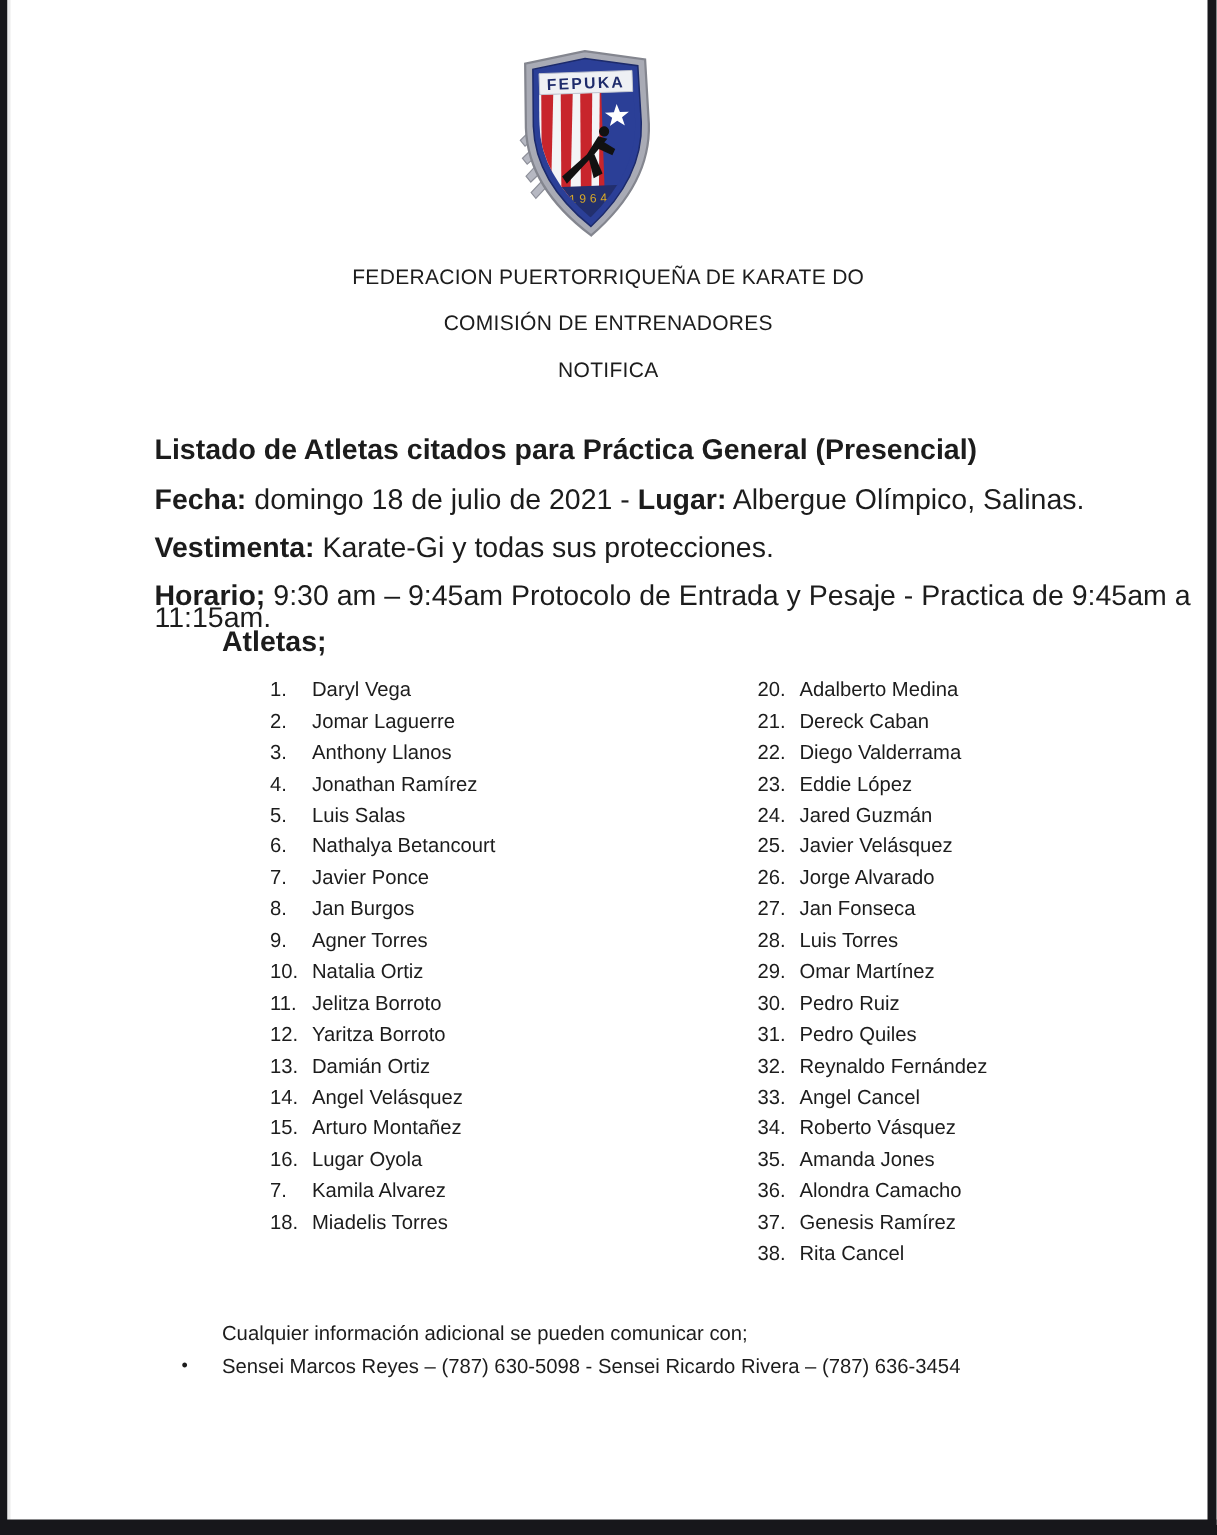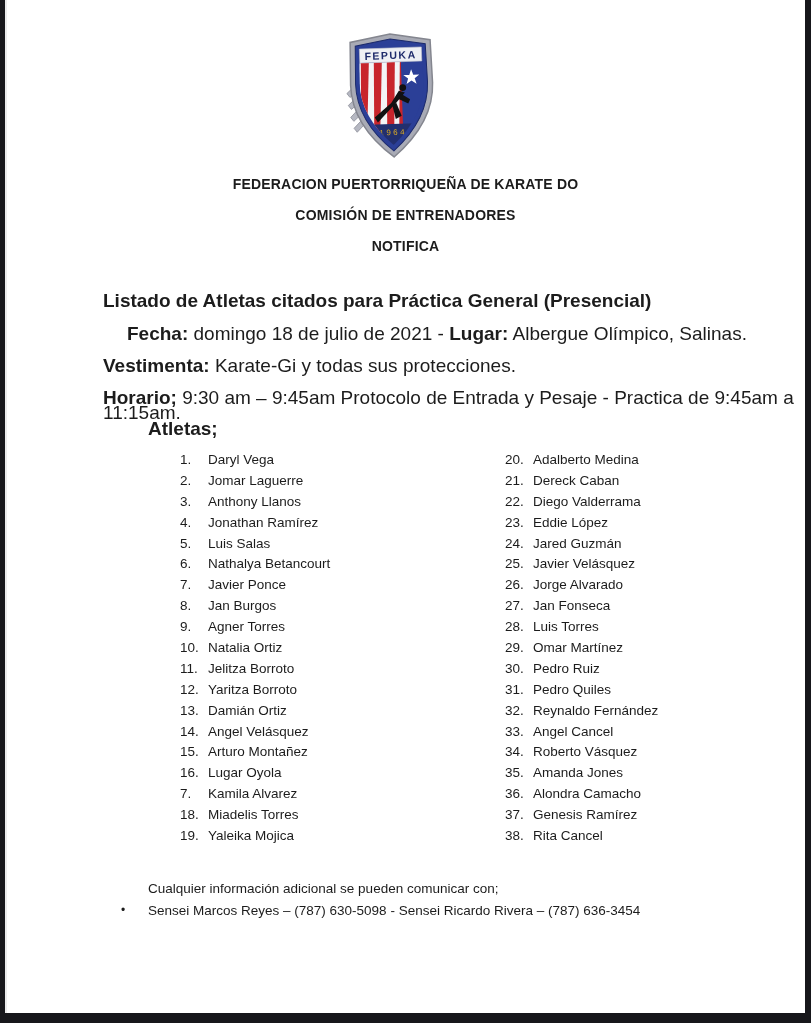--- a/index.html
+++ b/index.html
@@ -10,30 +10,30 @@
   .edge{position:absolute;background:#17171b;}
   .edge-left{left:0;top:0;width:5px;height:100%;}
   .edge-left-light{position:absolute;left:5px;top:0;width:2px;height:100%;background:#ececec;}
   .edge-right{right:0;top:0;width:6px;height:100%;}
   .edge-bottom{left:0;bottom:0;width:100%;height:10px;}
 
   
   .logo{position:absolute;left:346px;top:32px;width:92px;height:128px;transform:rotate(-2deg);}
 
   
-  .hdr{position:absolute;left:0;width:100%;text-align:center;font-weight:bold;font-size:14px;line-height:15px;letter-spacing:.2px;}
+  .hdr{position:absolute;left:0;width:100%;text-align:center;font-weight:normal;font-size:14px;line-height:15px;letter-spacing:.2px;}
   .hdr1{top:177px;}
   .hdr2{top:208px;text-align:center;}
   .hdr3{top:239px;}
 
   
   .line{position:absolute;left:103px;font-size:19px;line-height:15px;white-space:pre-wrap;}
   .line b{font-weight:bold;}
   .l-listado{top:293px;font-weight:bold;}
-  .l-fecha{top:326px;margin-left:24px;}
+  .l-fecha{top:326px;}
   .l-vestimenta{top:358px;}
   .l-horario{top:390px;}
   .l-atletas{left:148px;top:421px;font-weight:bold;}
 
   
   .columns{position:absolute;left:180px;top:450px;display:flex;}
   .col-left{width:325px;}
   .athlete-row{display:flex;height:20.9px;line-height:20.9px;font-size:13.5px;}
   .athlete-num{width:28px;flex:0 0 28px;}
 
@@ -174,24 +174,20 @@
           <span class="athlete-name">Lugar Oyola</span>
         </div>
         <div class="athlete-row">
           <span class="athlete-num">7.</span>
           <span class="athlete-name">Kamila Alvarez</span>
         </div>
         <div class="athlete-row">
           <span class="athlete-num">18.</span>
           <span class="athlete-name">Miadelis Torres</span>
         </div>
-        <div class="athlete-row">
-          <span class="athlete-num">19.</span>
-          <span class="athlete-name">Yaleika Mojica</span>
-        </div>
       </div>
     <div class="col-right">
         <div class="athlete-row">
           <span class="athlete-num">20.</span>
           <span class="athlete-name">Adalberto Medina</span>
         </div>
         <div class="athlete-row">
           <span class="athlete-num">21.</span>
           <span class="athlete-name">Dereck Caban</span>
         </div>

